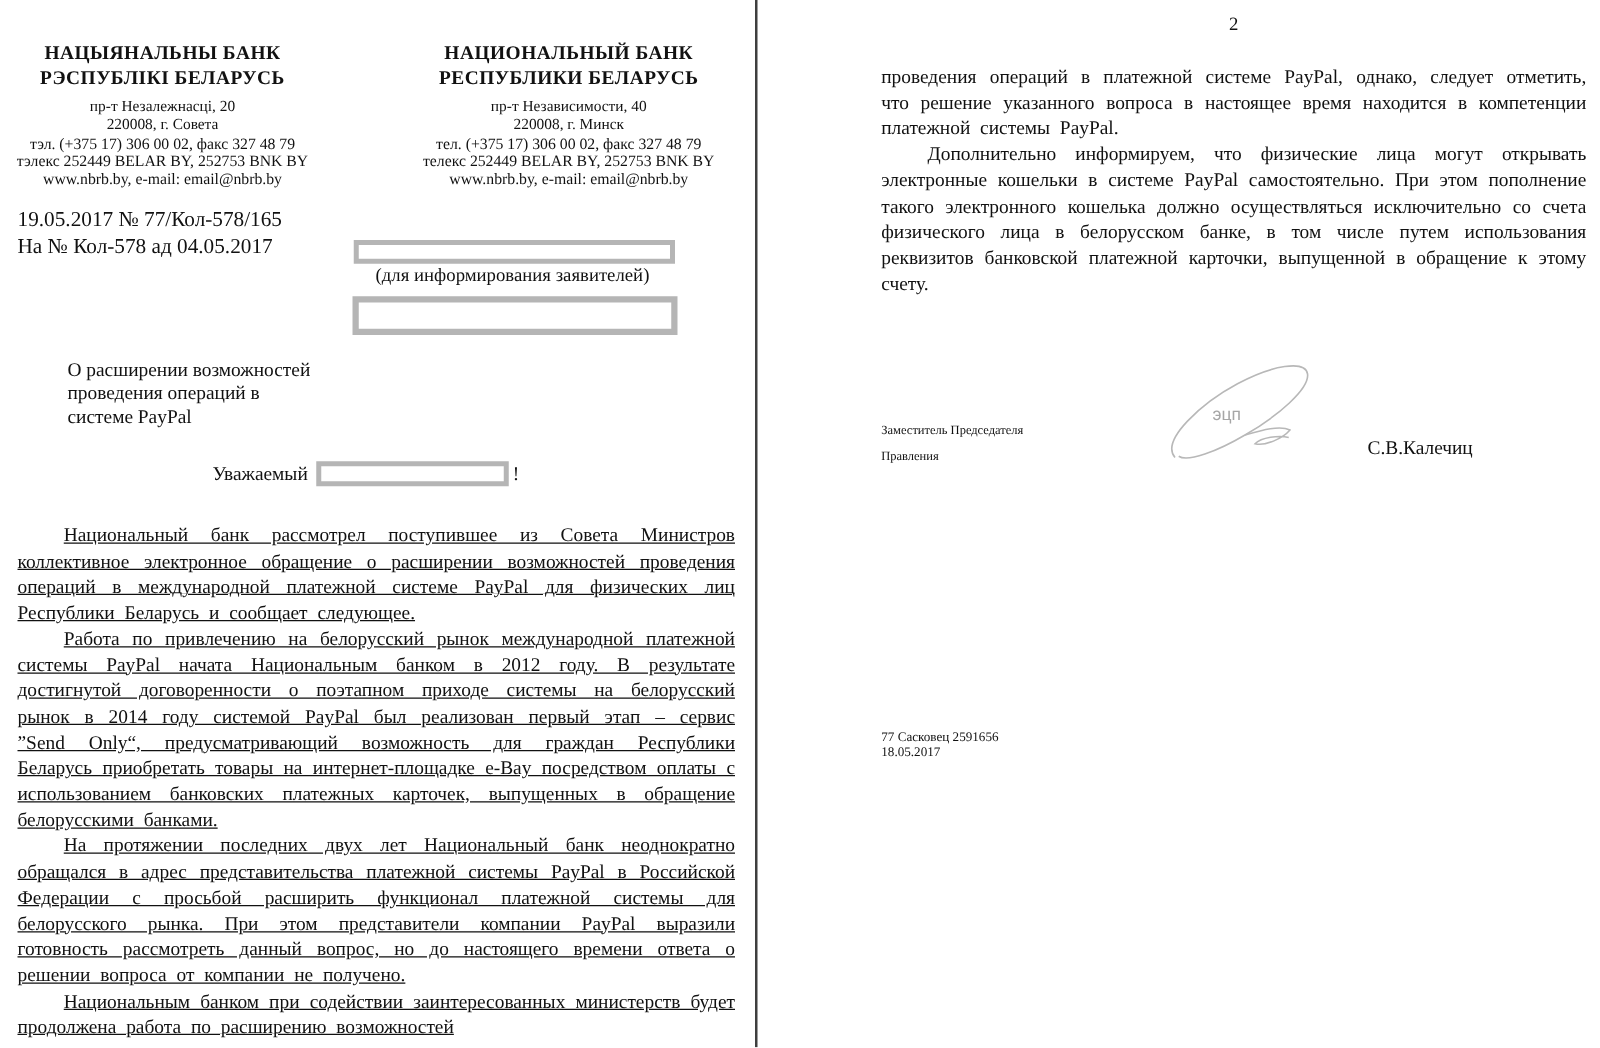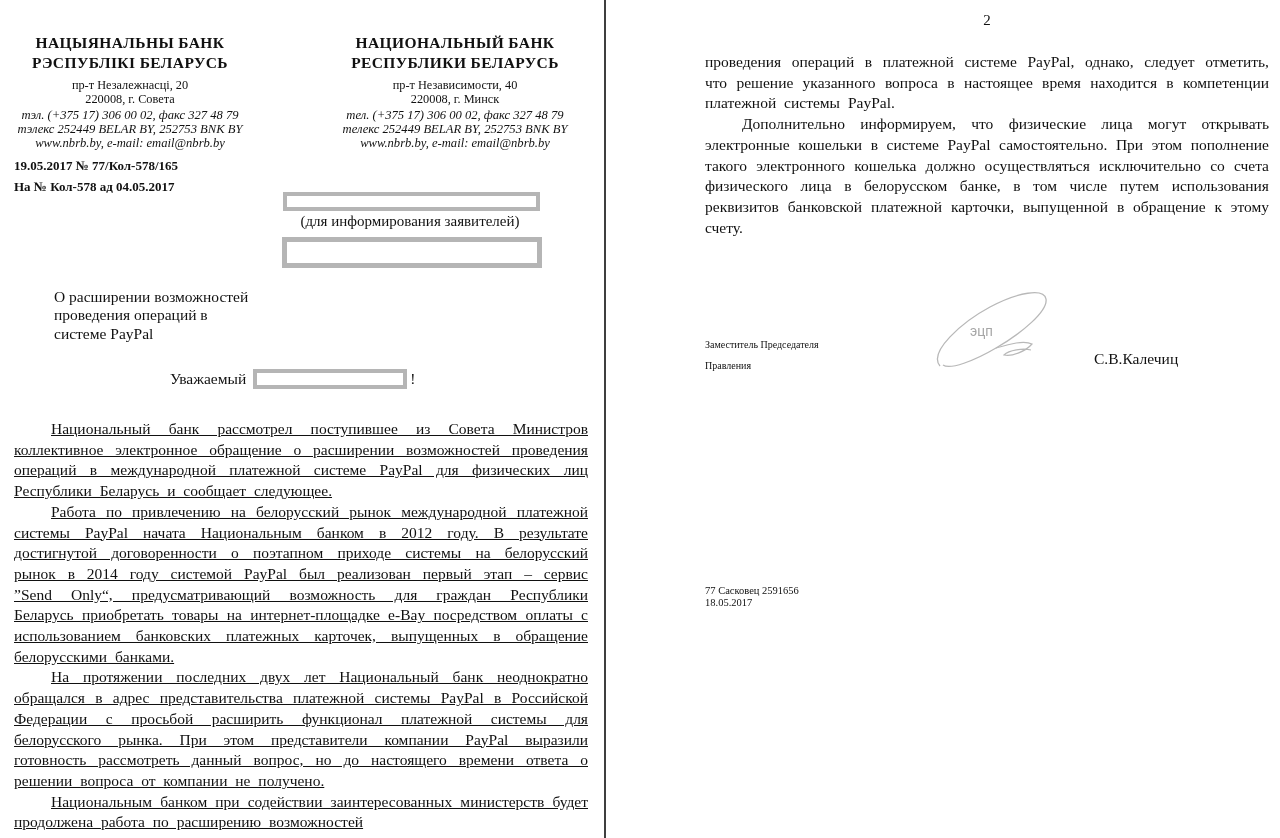--- a/index.html
+++ b/index.html
@@ -11,24 +11,24 @@
   .page { position:absolute; top:0; height:838px; }
   .page-left  { left:0;   width:644px; }
   .page-right { left:606px; width:674px; }
 
   
   .lh-block { position:absolute; top:33px; width:250px; text-align:center; }
   .lh-by { left:5px; }
   .lh-ru { left:330px; }
   .lh-title { font-weight:bold; font-size:15.5px; line-height:20px; letter-spacing:0.4px; }
   .lh-addr { margin-top:6px; font-size:12.3px; line-height:13.5px; }
-  .lh-contact { margin-top:3px; font-size:12.6px; line-height:13.9px;font-style:italic; }
+  .lh-contact { margin-top:3px; font-size:12.6px; line-height:13.9px; }
 
   
-  .ref-block { position:absolute; left:14px; top:155px; font-size:13px; line-height:21px;font-weight:bold; }
+  .ref-block { position:absolute; left:14px; top:165px; font-size:17px; line-height:21px; }
 
   
   .redact { position:absolute; background:#ffffff; border:4px solid #b5b5b5; }
   .redact-1 { left:283px; top:192px; width:249px; height:11px; }
   .redact-2 { left:282px; top:237px; width:250px; height:21px; border-width:5px; }
   .recipient-note { position:absolute; left:268px; top:213px; width:284px; text-align:center; font-size:15px; }
 
   .subject { position:absolute; left:14px; top:288px; font-size:15.5px; line-height:18.4px;margin-left:40px; }
   .subject span { display:block; }
 

